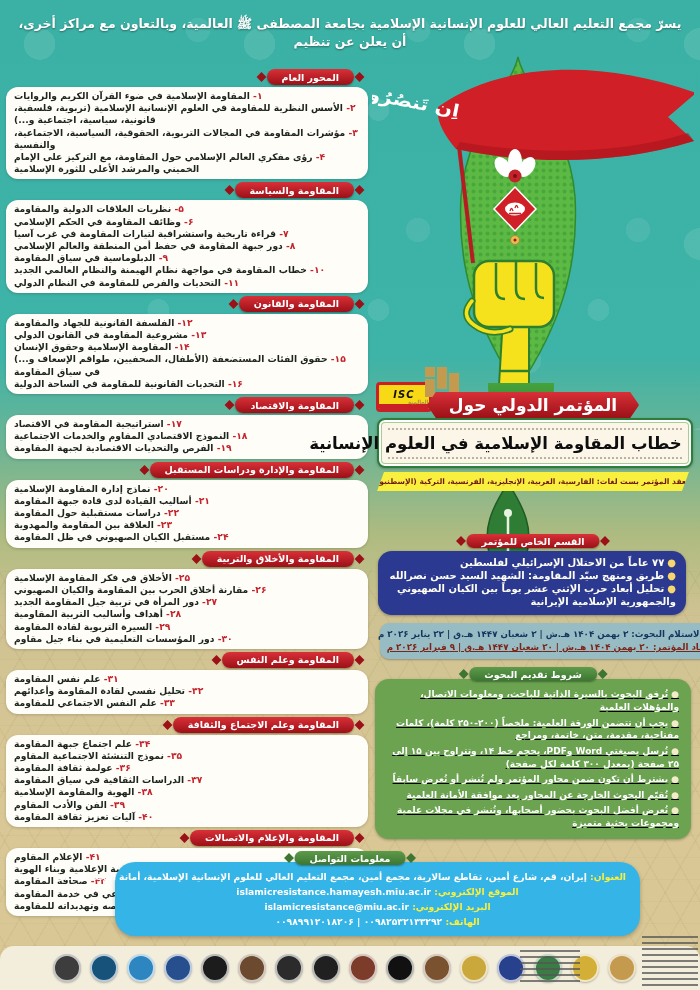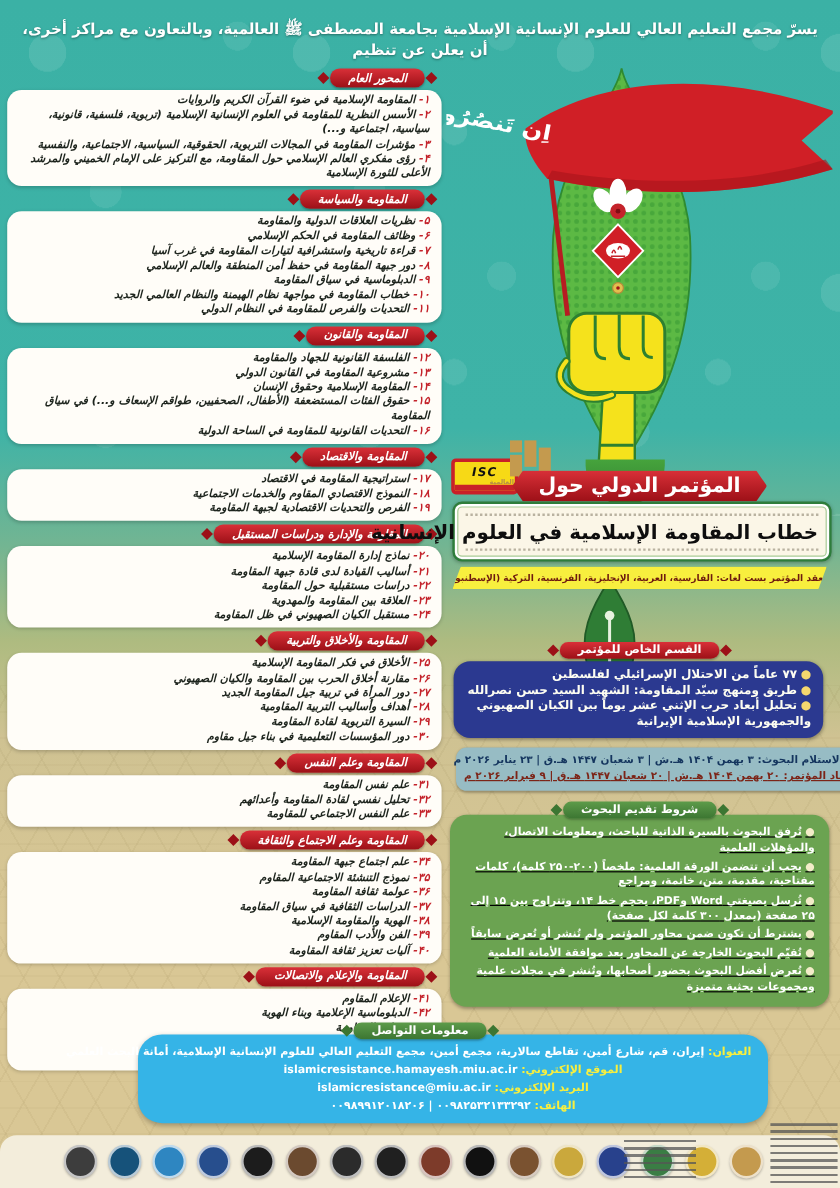--- a/index.html
+++ b/index.html
@@ -16,34 +16,34 @@
                radial-gradient(circle 20px at 90% 15%,rgba(255,255,255,.08) 60%,transparent 61%);
     background-size:220px 200px;}
   .pattern-bottom{position:absolute;left:0;bottom:0;right:0;height:420px;pointer-events:none;opacity:.35;
     background:
       repeating-linear-gradient(60deg,rgba(122,103,52,.18) 0 1.5px,transparent 1.5px 26px),
       repeating-linear-gradient(-60deg,rgba(122,103,52,.18) 0 1.5px,transparent 1.5px 26px),
       repeating-linear-gradient(0deg,rgba(122,103,52,.12) 0 1.5px,transparent 1.5px 22px);}
   .top-note{position:absolute;top:16px;left:10px;right:10px;text-align:center;color:#fff;
     font-size:12.5px;letter-spacing:0;text-shadow:0 1px 2px rgba(0,0,0,.4);}
   
-  .topics{position:absolute;top:56px;left:6px;width:362px;font-style:italic;}
+  .topics{position:absolute;top:68px;left:6px;width:362px;}
   .sec-head{display:flex;justify-content:flex-start;padding:0 14px 0 0;margin:1px 0 2px;}
   .pill{position:relative;color:#fff;font-size:9.5px;line-height:13px;padding:1.5px 15px;border-radius:9px;
     box-shadow:0 1px 2px rgba(0,0,0,.35);white-space:nowrap;}
   .pill-red{background:linear-gradient(180deg,#d93038,#9c1017);}
   .pill-green{background:linear-gradient(180deg,#5d9b4a,#3c7632);}
   .pill::before,.pill::after{content:"";position:absolute;top:50%;width:7px;height:7px;transform:translateY(-50%) rotate(45deg);}
   .pill-red::before{right:-9px;background:#9c1017;}
   .pill-red::after{left:-9px;background:#9c1017;}
   .pill-green::before{right:-9px;background:#3c7632;}
   .pill-green::after{left:-9px;background:#3c7632;}
   .card{background:#fffdf8;border-radius:12px;padding:3px 10px 4px 8px;margin:0 0 3px;
     box-shadow:0 1px 3px rgba(0,0,0,.18);}
-  .topic{font-size:9.2px;line-height:12.2px;color:#1d241d;text-align:right;}
+  .topic{font-size:9.2px;line-height:12.2px;color:#1d241d;text-align:left;}
   .topic .num{color:#c4232b;}
   
   .right-col{position:absolute;top:55px;left:372px;width:322px;height:792px;}
   .artwork{position:absolute;top:0;left:0;z-index:1;}
   .kicker-ornament{position:absolute;top:328px;left:116px;width:66px;height:38px;z-index:1;
     background:linear-gradient(180deg,#46a33c,#2f7d31);border-radius:0 0 34px 34px;}
   .isc{position:absolute;top:327px;right:262px;width:50px;z-index:3;background:#f7d916;border:3px solid #c92028;
     border-radius:4px;text-align:center;color:#111;font-size:10px;line-height:19px;font-style:italic;letter-spacing:1px;}
   .isc .strip{height:5px;background:#c92028;border-radius:0 0 1px 1px;}
   .mustafa{position:absolute;top:312px;left:34px;width:72px;z-index:3;text-align:center;}

